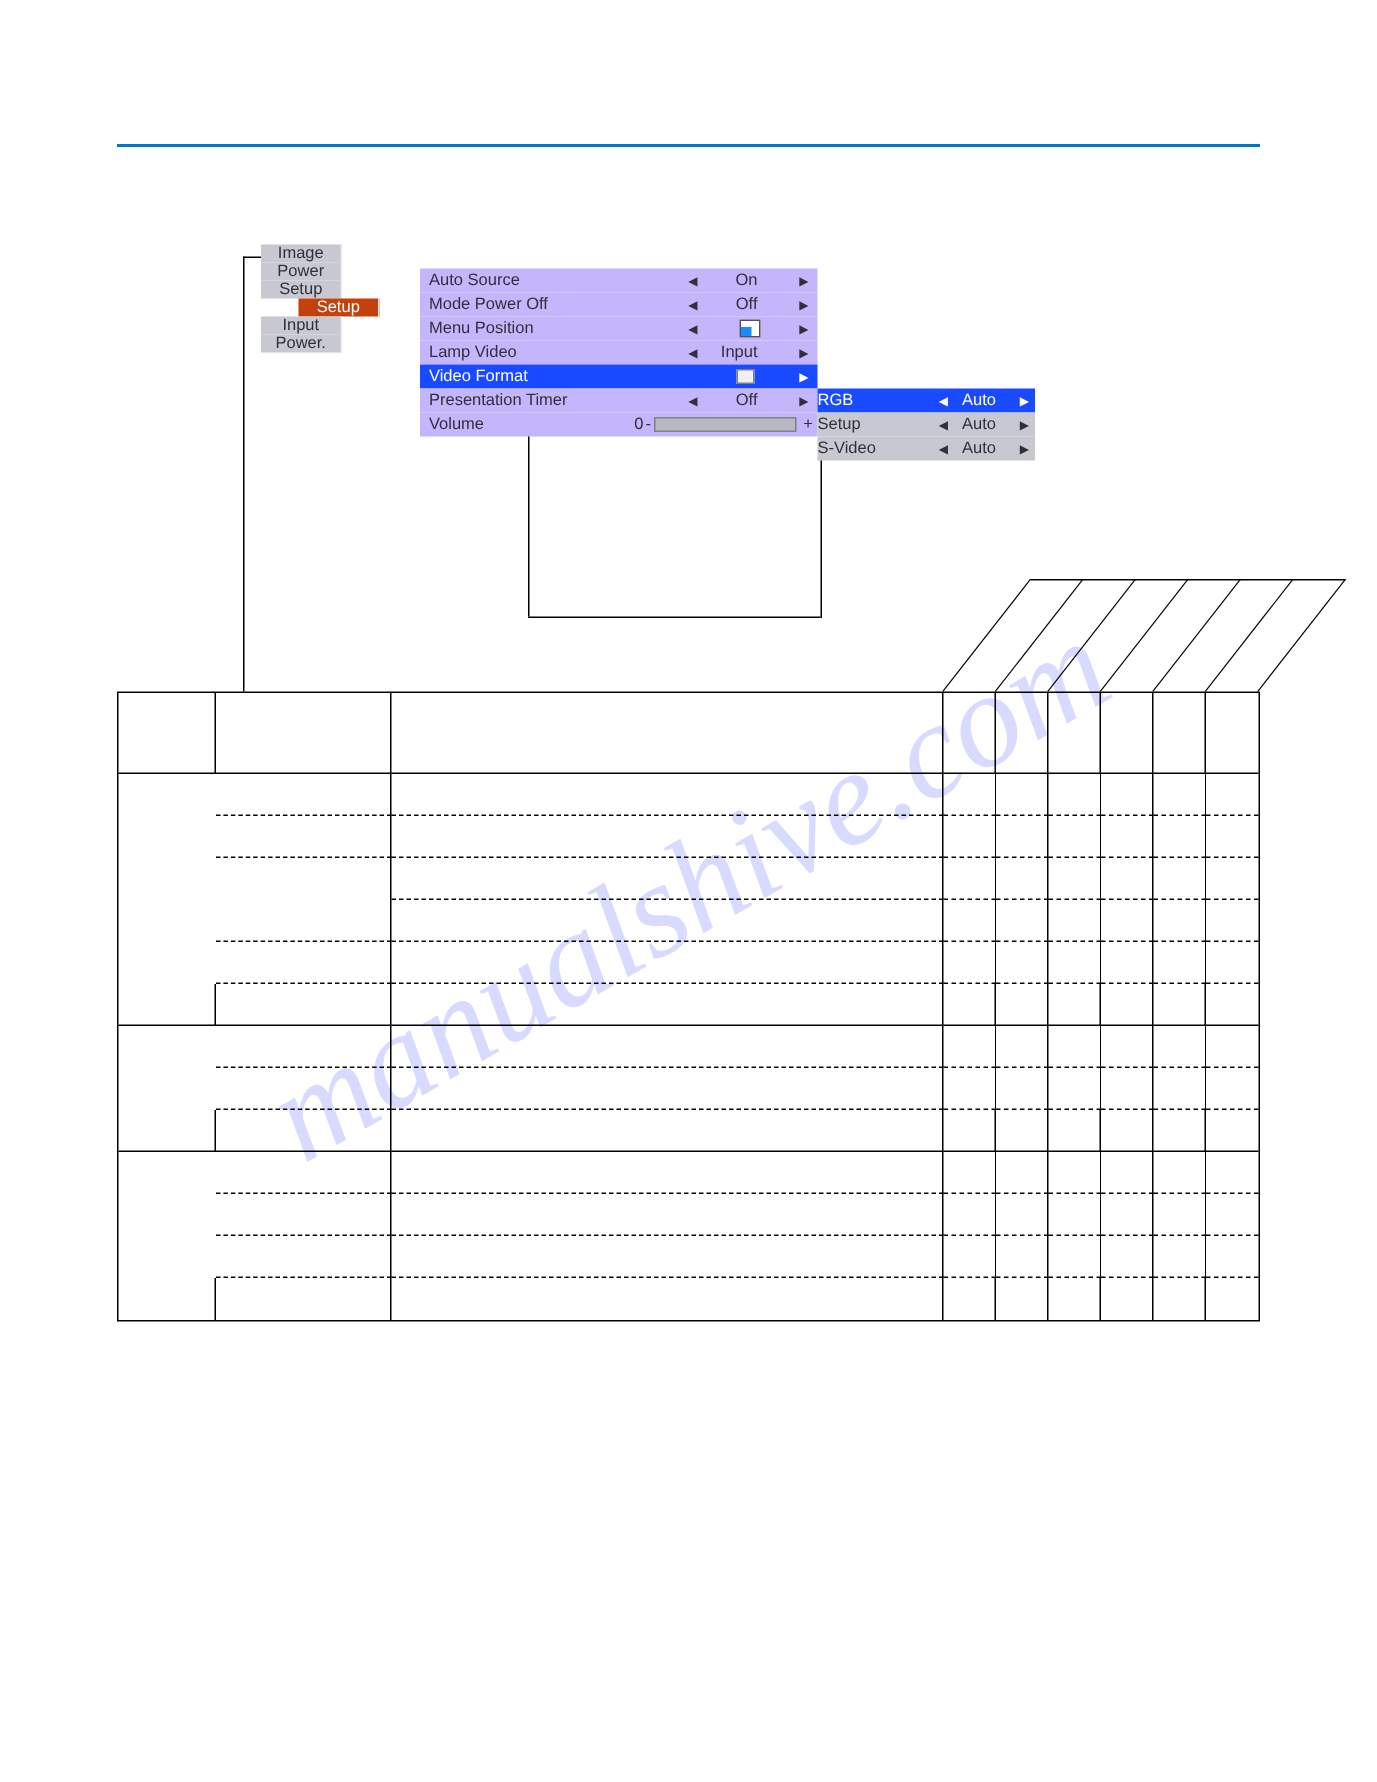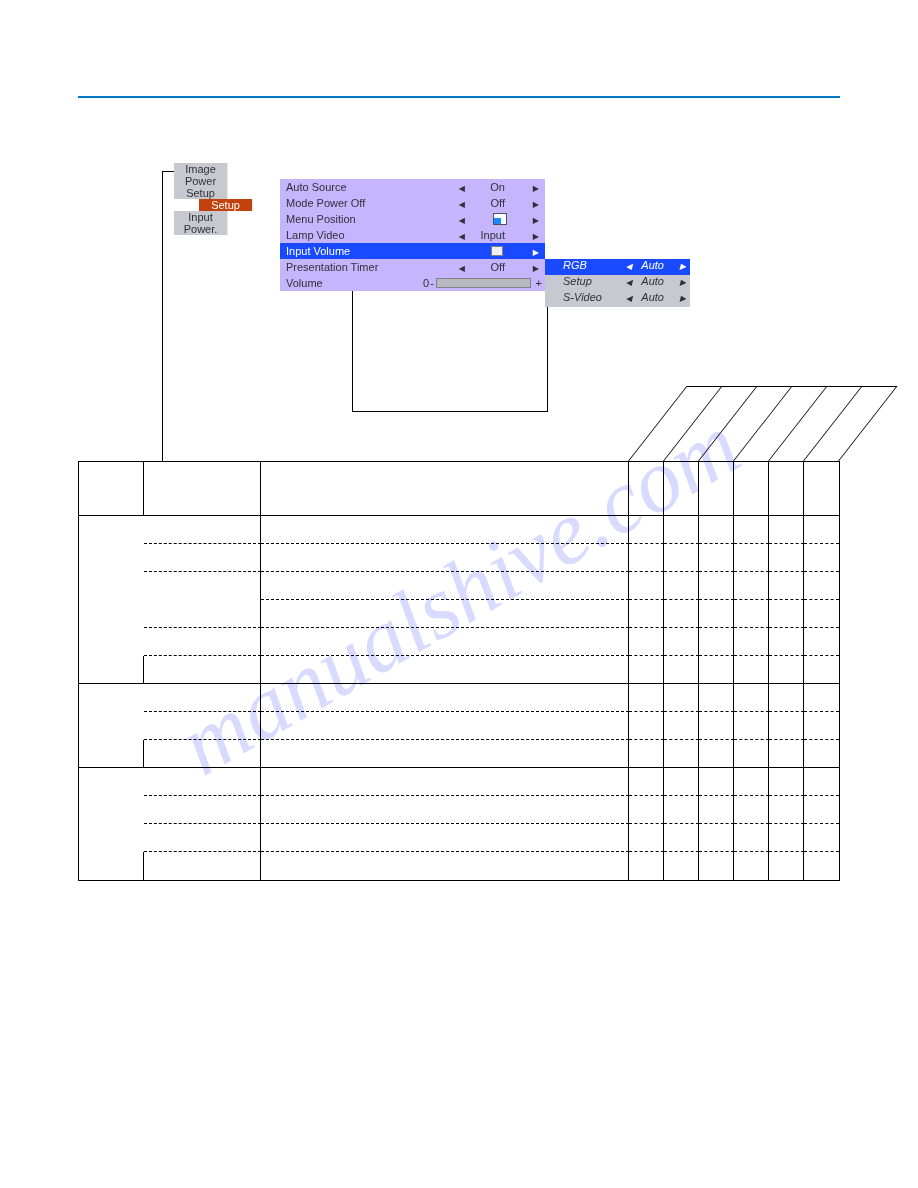--- a/index.html
+++ b/index.html
@@ -136,23 +136,23 @@
     top: 259px;
     width: 145px;
     font-size: 11px;
     font-family: "MS PGothic", sans-serif;
   }
   .submenu-item {
     height: 16px;
     background: #c8c8d0;
     color: #303038;
     display: flex;
-    padding-left: 18px;
+    align-items: center;
+    padding-left: 0;
     position: relative;
-    font-style: italic;
   }
   .submenu-item.selected {
     background: #1a4aff;
     color: #fff;
   }
   .submenu-item .sval { position: absolute; right: 26px; }
   .submenu-item .stl { position: absolute; right: 58px; }
   .submenu-item .str { position: absolute; right: 4px; }
   .stl::before { content: "\25C0"; font-size: 8px; color: #303038; }
   .str::before { content: "\25B6"; font-size: 8px; color: #303038; }
@@ -258,21 +258,21 @@
     <span class="menu-pos-icon"></span>
     <span class="tri-r"></span>
   </div>
   <div class="menu-item">
     <span>Lamp Video</span>
     <span class="tri-l"></span>
     <span class="value">Input</span>
     <span class="tri-r"></span>
   </div>
   <div class="menu-item selected">
-    <span>Input Volume</span>
+    <span>Video Format</span>
     <span class="input-format-icon"></span>
     <span class="tri-r"></span>
   </div>
   <div class="menu-item">
     <span>Presentation Timer</span>
     <span class="tri-l"></span>
     <span class="value">Off</span>
     <span class="tri-r"></span>
   </div>
   <div class="menu-item">

